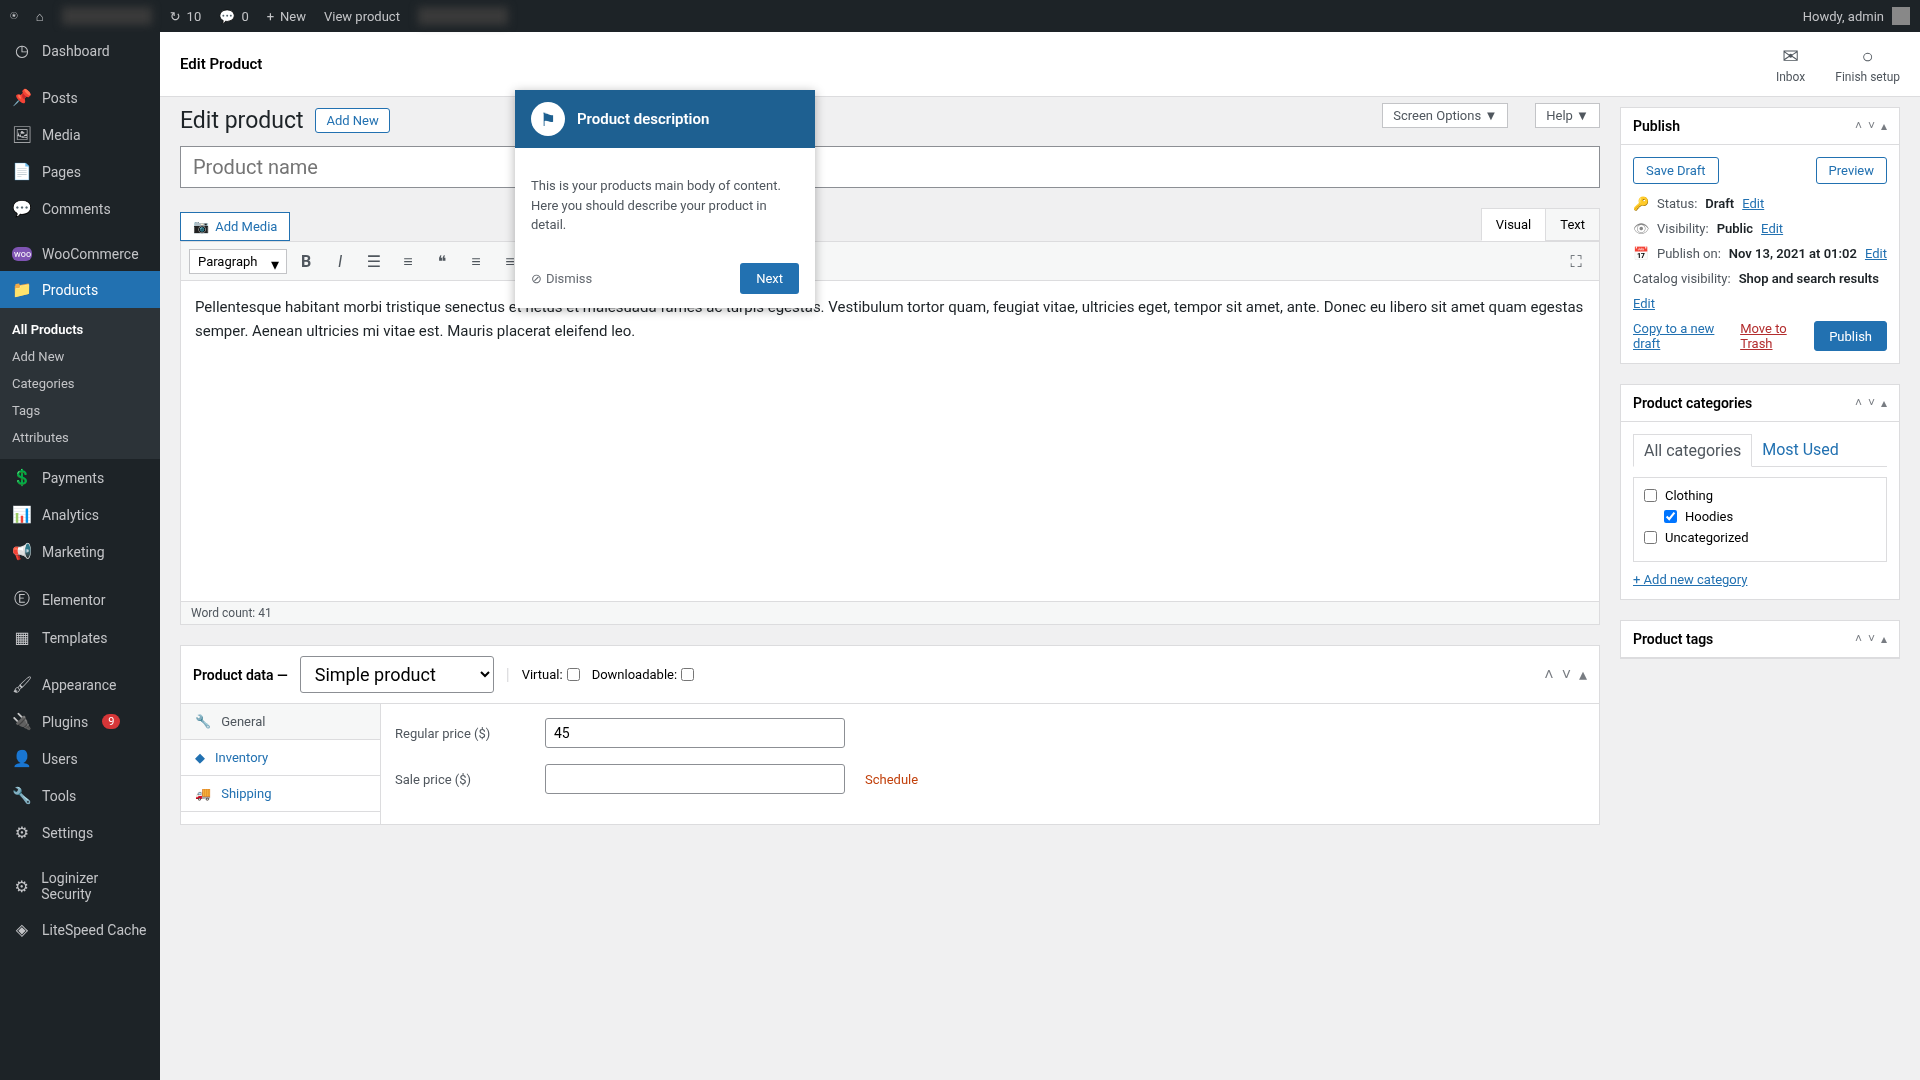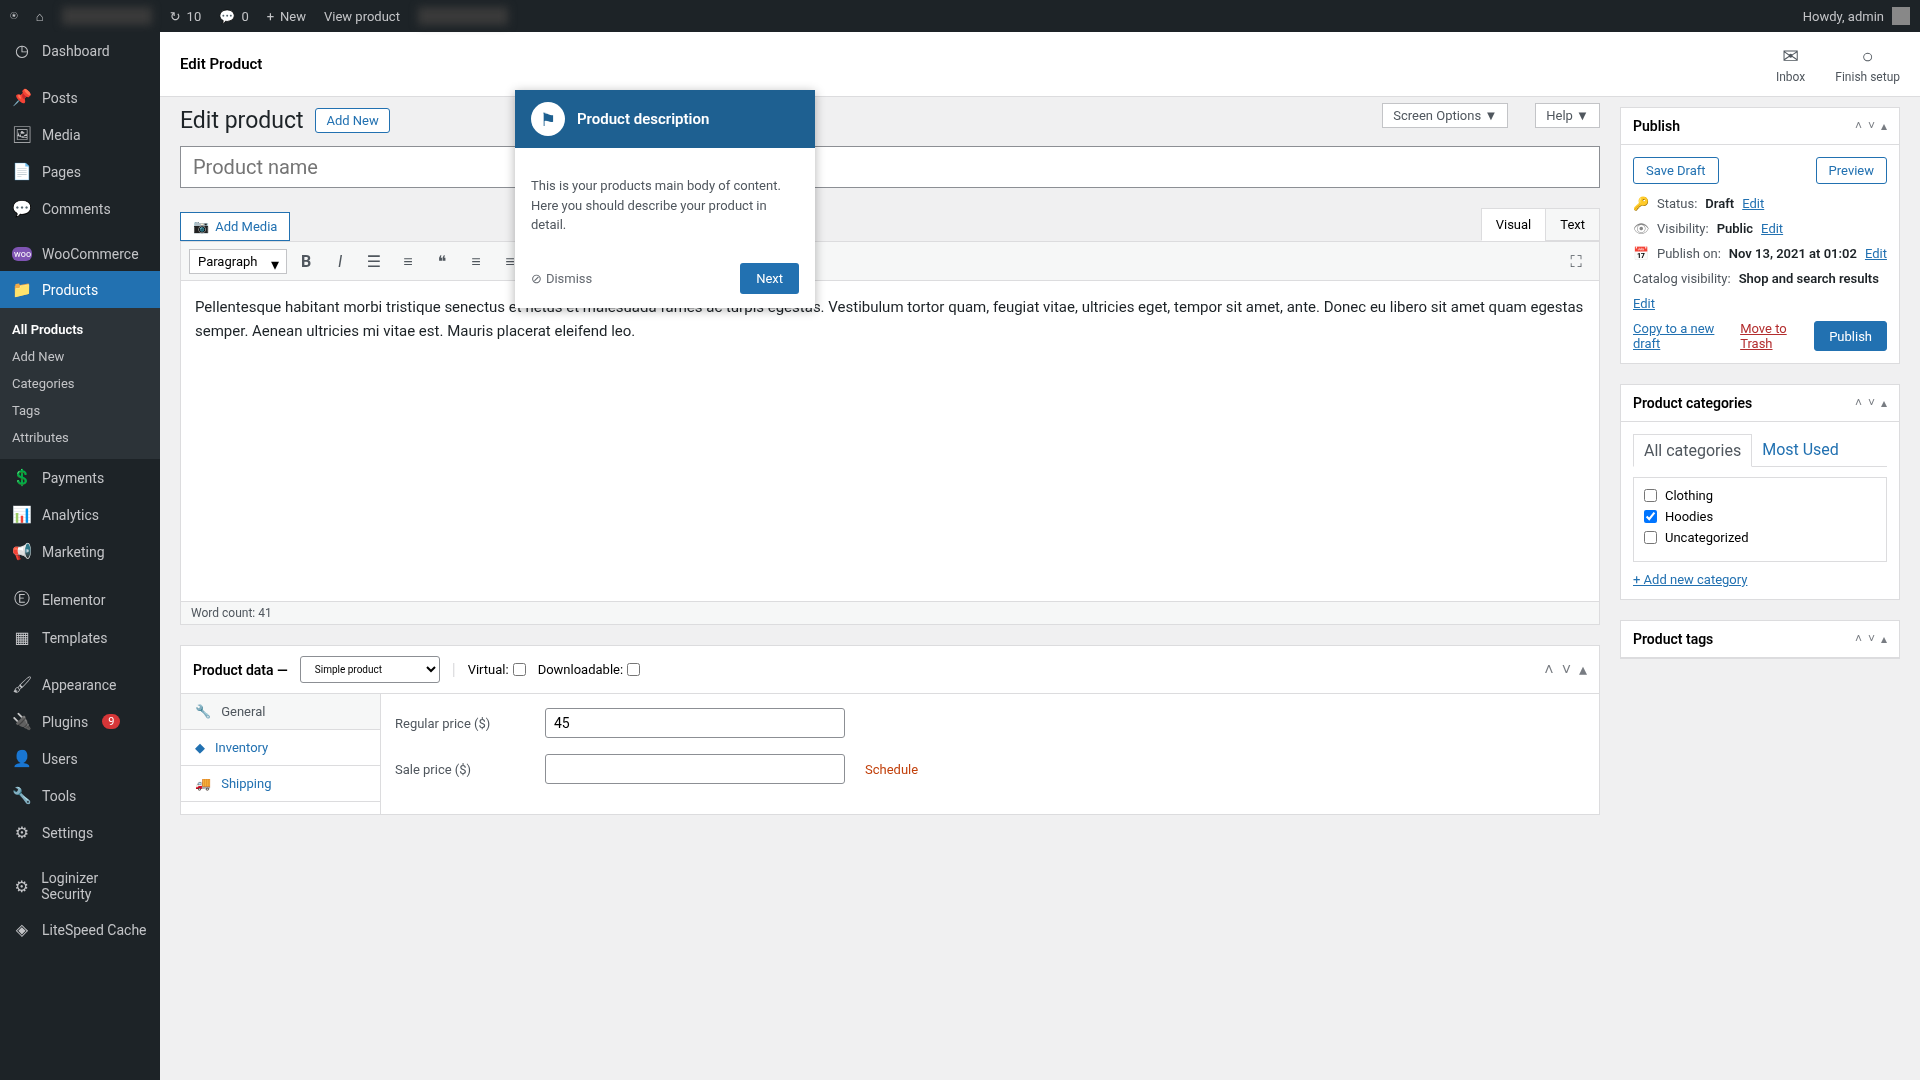--- a/index.html
+++ b/index.html
@@ -55,21 +55,21 @@
 .editor-toolbar { background: #f6f7f7; border-bottom: 1px solid #dcdcde; padding: 4px 8px; display: flex; align-items: center; gap: 4px; }
 .toolbar-select { border: 1px solid #c3c4c7; padding: 4px 28px 4px 8px; font-size: 13px; background: #fff; appearance: none; position: relative; }
 .toolbar-btn { width: 30px; height: 30px; display: flex; align-items: center; justify-content: center; cursor: pointer; color: #50575e; font-size: 16px; }
 .fullscreen-btn { margin-left: auto; }
 .editor-body { min-height: 320px; padding: 14px 14px; font-size: 15px; color: #1d2327; line-height: 1.6; }
 .editor-footer { background: #f6f7f7; border-top: 1px solid #dcdcde; padding: 4px 10px; font-size: 12px; color: #50575e; }
 
 .product-data-box { border: 1px solid #dcdcde; background: #fff; margin-top: 20px; }
 .pd-head { padding: 10px 12px; border-bottom: 1px solid #dcdcde; display: flex; align-items: center; gap: 12px; }
 .pd-head-title { font-size: 14px; font-weight: 600; }
-.pd-select { border: 1px solid #8c8f94; padding: 6px 40px 6px 10px; font-size: 10px; background: #fff; border-radius: 3px; }
+.pd-select { border: 1px solid #8c8f94; padding: 6px 40px 6px 10px; font-size: 18px; background: #fff; border-radius: 3px; }
 .pd-check-label { font-size: 13px; display: flex; align-items: center; gap: 4px; }
 .pd-head-right { margin-left: auto; display: flex; gap: 8px; color: #787c82; }
 .pd-body { display: flex; }
 .pd-tabs { width: 200px; border-right: 1px solid #dcdcde; }
 .pd-tab { padding: 10px 14px; border-bottom: 1px solid #dcdcde; display: flex; align-items: center; gap: 10px; font-size: 13px; color: #2271b1; cursor: pointer; }
 .pd-tab.active { background: #f6f7f7; color: #50575e; }
 .pd-fields { flex: 1; padding: 14px; }
 .pd-field { display: flex; align-items: center; gap: 20px; margin-bottom: 16px; }
 .pd-field label { width: 130px; font-size: 13px; color: #50575e; }
 .pd-field input { width: 300px; border: 1px solid #8c8f94; padding: 6px 8px; font-size: 14px; border-radius: 3px; }
@@ -91,21 +91,21 @@
 .link-red { color: #b32d2e; text-decoration: underline; cursor: pointer; }
 .btn-outline { border: 1px solid #2271b1; color: #2271b1; background: #fff; padding: 5px 12px; font-size: 13px; border-radius: 3px; cursor: pointer; }
 .btn-primary { background: #2271b1; color: #fff; border: 1px solid #2271b1; padding: 6px 14px; font-size: 13px; border-radius: 3px; cursor: pointer; }
 .pub-top { display: flex; justify-content: space-between; margin-bottom: 12px; }
 
 .cat-tabs { display: flex; border-bottom: 1px solid #dcdcde; margin-bottom: 10px; }
 .cat-tab { padding: 6px 10px; font-size: 16px; cursor: pointer; color: #2271b1; }
 .cat-tab.active { border: 1px solid #dcdcde; border-bottom-color: #fff; margin-bottom: -1px; color: #50575e; background: #fff; }
 .cat-list { border: 1px solid #dcdcde; padding: 10px; }
 .cat-item { display: flex; align-items: center; gap: 8px; margin-bottom: 6px; }
-.cat-item.indent { }
+.cat-item.indent { margin-left: 20px; }
 .tag-input-row { display: flex; gap: 8px; margin-bottom: 10px; }
 .tag-input-row input { flex: 1; border: 1px solid #8c8f94; padding: 5px; border-radius: 3px; }
 
 
 .tour-popup { position: absolute; left: 515px; top: 90px; width: 300px; background: #fff; box-shadow: 0 2px 10px rgba(0,0,0,0.3); z-index: 100; }
 .tour-head { background: #1e6091; color: #fff; padding: 12px 16px; display: flex; align-items: center; gap: 12px; }
 .tour-head-icon { width: 34px; height: 34px; border-radius: 50%; background: #fff; color: #1e6091; display: flex; align-items: center; justify-content: center; font-size: 18px; }
 .tour-head-title { font-size: 15px; font-weight: 600; }
 .tour-body { padding: 28px 16px; font-size: 13px; color: #50575e; line-height: 1.5; }
 .tour-actions { display: flex; justify-content: space-between; align-items: center; padding: 0 16px 14px; }

